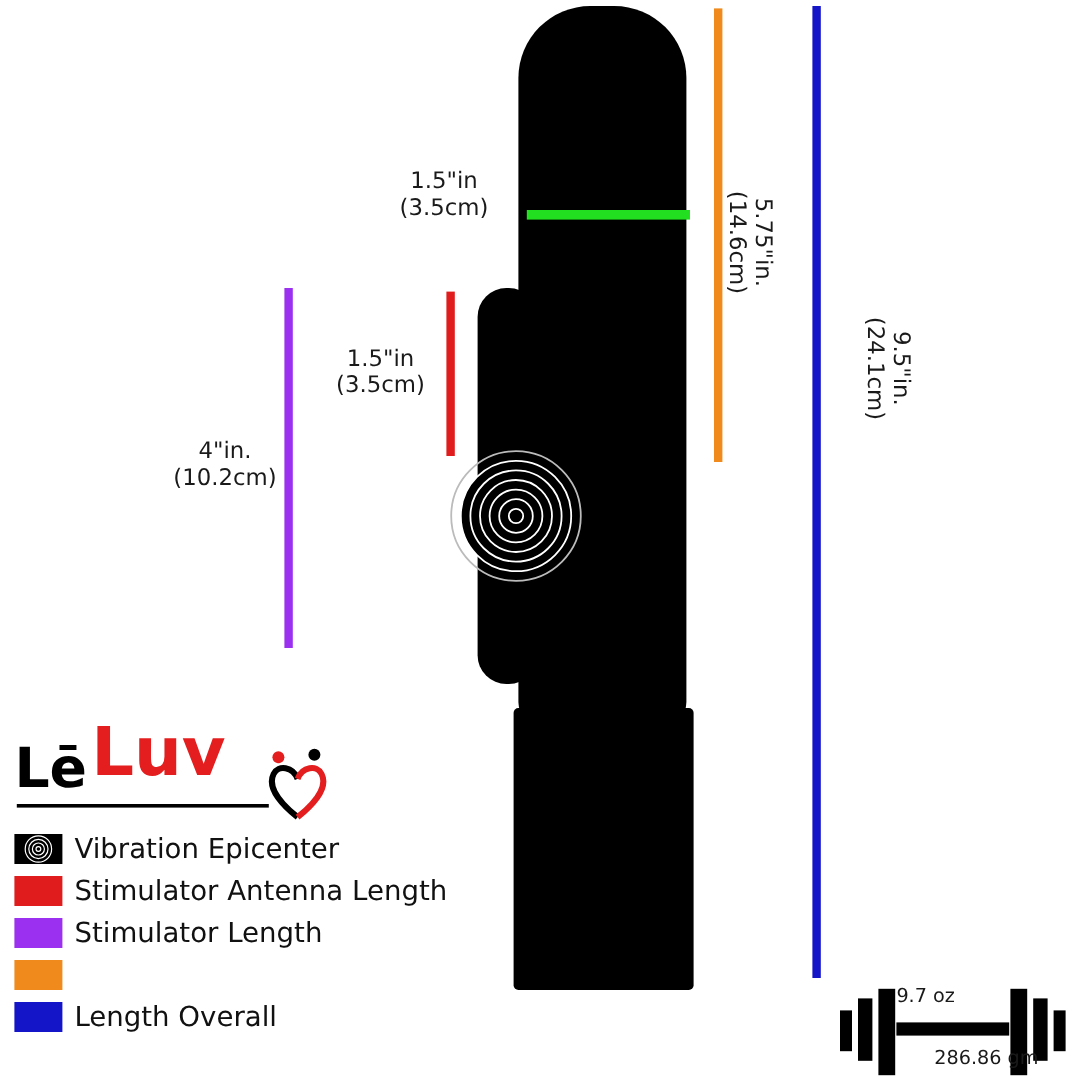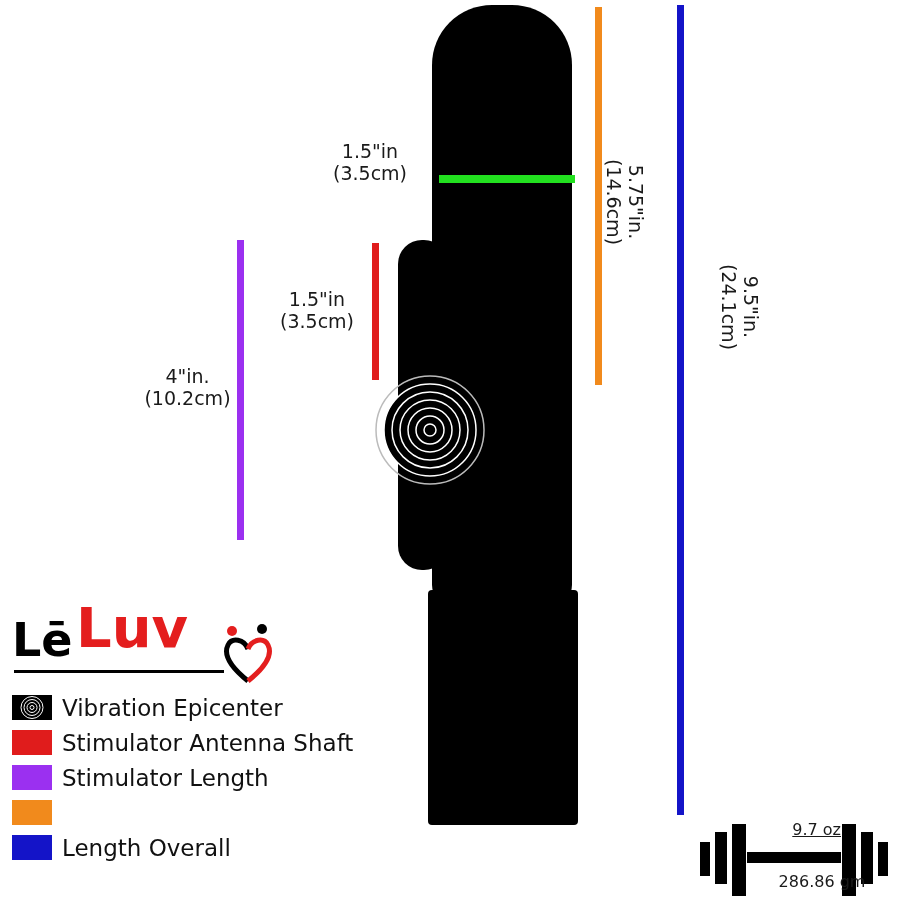--- a/index.html
+++ b/index.html
@@ -92,21 +92,21 @@
     <svg class="swatch" viewBox="0 0 40 25" style="background:#000;">
       <circle cx="20" cy="12.5" r="11" fill="none" stroke="#fff" stroke-width="1"></circle>
       <circle cx="20" cy="12.5" r="8" fill="none" stroke="#fff" stroke-width="1"></circle>
       <circle cx="20" cy="12.5" r="5" fill="none" stroke="#fff" stroke-width="1"></circle>
       <circle cx="20" cy="12.5" r="2" fill="none" stroke="#fff" stroke-width="1"></circle>
     </svg>
     <span class="legend-label">Vibration Epicenter</span>
   </div>
   <div class="legend-row">
     <div class="swatch" style="background:#e01c1c;"></div>
-    <span class="legend-label">Stimulator Antenna Shaft</span>
+    <span class="legend-label">Stimulator Antenna Length</span>
   </div>
   <div class="legend-row">
     <div class="swatch" style="background:#9b30f0;"></div>
     <span class="legend-label">Stimulator Length</span>
   </div>
   <div class="legend-row">
     <div class="swatch" style="background:#f18a1c;"></div>
   </div>
   <div class="legend-row">
     <div class="swatch" style="background:#1414c8;"></div>
@@ -117,15 +117,15 @@
 <div class="weight">
   <div>
     <div class="plate" style="left:0; top:22px; width:10px; height:34px;"></div>
     <div class="plate" style="left:15px; top:12px; width:12px; height:52px;"></div>
     <div class="plate" style="left:32px; top:4px; width:14px; height:72px;"></div>
     <div class="plate" style="left:47px; top:32px; width:94px; height:11px;"></div>
     <div class="plate" style="left:142px; top:4px; width:14px; height:72px;"></div>
     <div class="plate" style="left:161px; top:12px; width:12px; height:52px;"></div>
     <div class="plate" style="left:178px; top:22px; width:10px; height:34px;"></div>
   </div>
-  <div class="abs" style="left:47px; top:0; width:94px; text-align:right; font-size:16px;text-decoration:underline;">9.7 oz</div>
+  <div class="abs" style="left:47px; top:0; width:94px; text-align:left; font-size:16px;">9.7 oz</div>
   <div class="abs" style="left:47px; top:52px; width:94px; text-align:center; font-size:16px;margin-left:28px;">286.86 gm</div>
 </div>
 
 </body></html>

